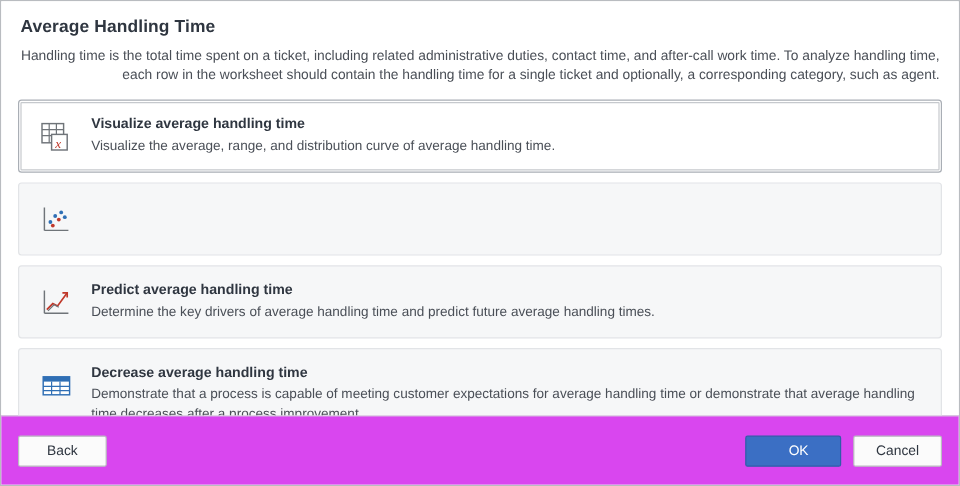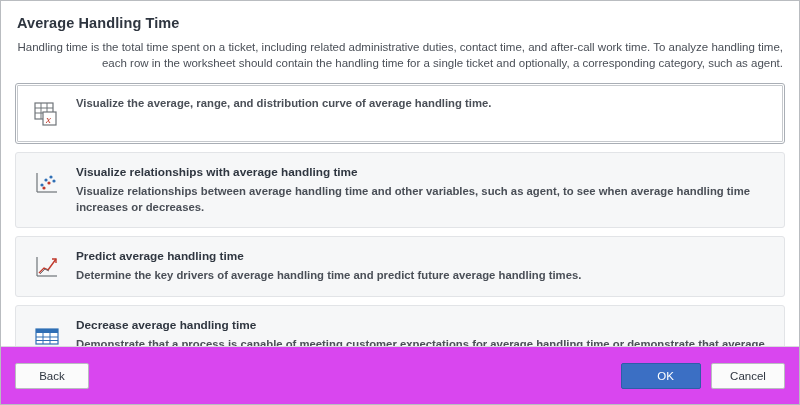--- a/index.html
+++ b/index.html
@@ -86,21 +86,20 @@
     font-size: 11.8px;
     font-weight: bold;
     color: #2f3640;
     margin-bottom: 4px;
     line-height: 15px;
   }
   .option-desc {
     font-size: 11.3px;
     color: #4a4f57;
     line-height: 15.5px;
-    font-weight: bold;
   }
   .dialog-footer {
     flex: 0 0 auto;
     height: 58px;
     box-sizing: border-box;
     border-top: 1px solid #d8dadd;
     background: #d946ef;
     display: flex;
     align-items: center;
     justify-content: space-between;
@@ -154,41 +153,38 @@
             <rect x="3" y="4" width="18" height="16" fill="#ffffff" stroke="#6f7479" stroke-width="1.2"></rect>
             <line x1="3" y1="9" x2="21" y2="9" stroke="#6f7479" stroke-width="1"></line>
             <line x1="9" y1="4" x2="9" y2="20" stroke="#6f7479" stroke-width="1"></line>
             <line x1="15" y1="4" x2="15" y2="20" stroke="#6f7479" stroke-width="1"></line>
             <line x1="3" y1="14" x2="21" y2="14" stroke="#6f7479" stroke-width="1"></line>
             <rect x="11" y="13" width="13" height="13" fill="#ffffff" stroke="#6f7479" stroke-width="1.2"></rect>
             <text x="14" y="24" font-family="'Liberation Serif', serif" font-size="11" font-style="italic" fill="#c0392b">x</text>
           </svg>
         </div>
         <div class="option-text">
+          <div class="option-title">Visualize average handling time</div>
           <div class="option-desc">Visualize the average, range, and distribution curve of average handling time.</div>
         </div>
       </div>
 
       <div class="option-card">
         <div class="option-icon">
           <svg width="30" height="30" viewBox="0 0 30 30" aria-hidden="true">
             <line x1="5" y1="5" x2="5" y2="24" stroke="#6f7479" stroke-width="1.2"></line>
             <line x1="5" y1="24" x2="25" y2="24" stroke="#6f7479" stroke-width="1.2"></line>
             <circle cx="10" cy="17" r="1.6" fill="#2f6fb5"></circle>
             <circle cx="14" cy="12" r="1.6" fill="#2f6fb5"></circle>
             <circle cx="19" cy="9" r="1.6" fill="#2f6fb5"></circle>
             <circle cx="12" cy="20" r="1.6" fill="#c0392b"></circle>
             <circle cx="17" cy="15" r="1.6" fill="#c0392b"></circle>
             <circle cx="22" cy="13" r="1.6" fill="#2f6fb5"></circle>
           </svg>
         </div>
-        <div class="option-text">
-          <div class="option-title">Visualize relationships with average handling time</div>
-          <div class="option-desc">Visualize relationships between average handling time and other variables, such as agent, to see when average handling time increases or decreases.</div>
-        </div>
       </div>
 
       <div class="option-card">
         <div class="option-icon">
           <svg width="30" height="30" viewBox="0 0 30 30" aria-hidden="true">
             <line x1="5" y1="5" x2="5" y2="24" stroke="#6f7479" stroke-width="1.2"></line>
             <line x1="5" y1="24" x2="25" y2="24" stroke="#6f7479" stroke-width="1.2"></line>
             <polyline points="7,21 12,16 16,18 24,7" fill="none" stroke="#c0392b" stroke-width="1.4"></polyline>
             <polyline points="20,7 24,7 24,11" fill="none" stroke="#c0392b" stroke-width="1.4"></polyline>
             <path d="M8 22 L13 17 L17 19" fill="none" stroke="#6f7479" stroke-width="1"></path>

